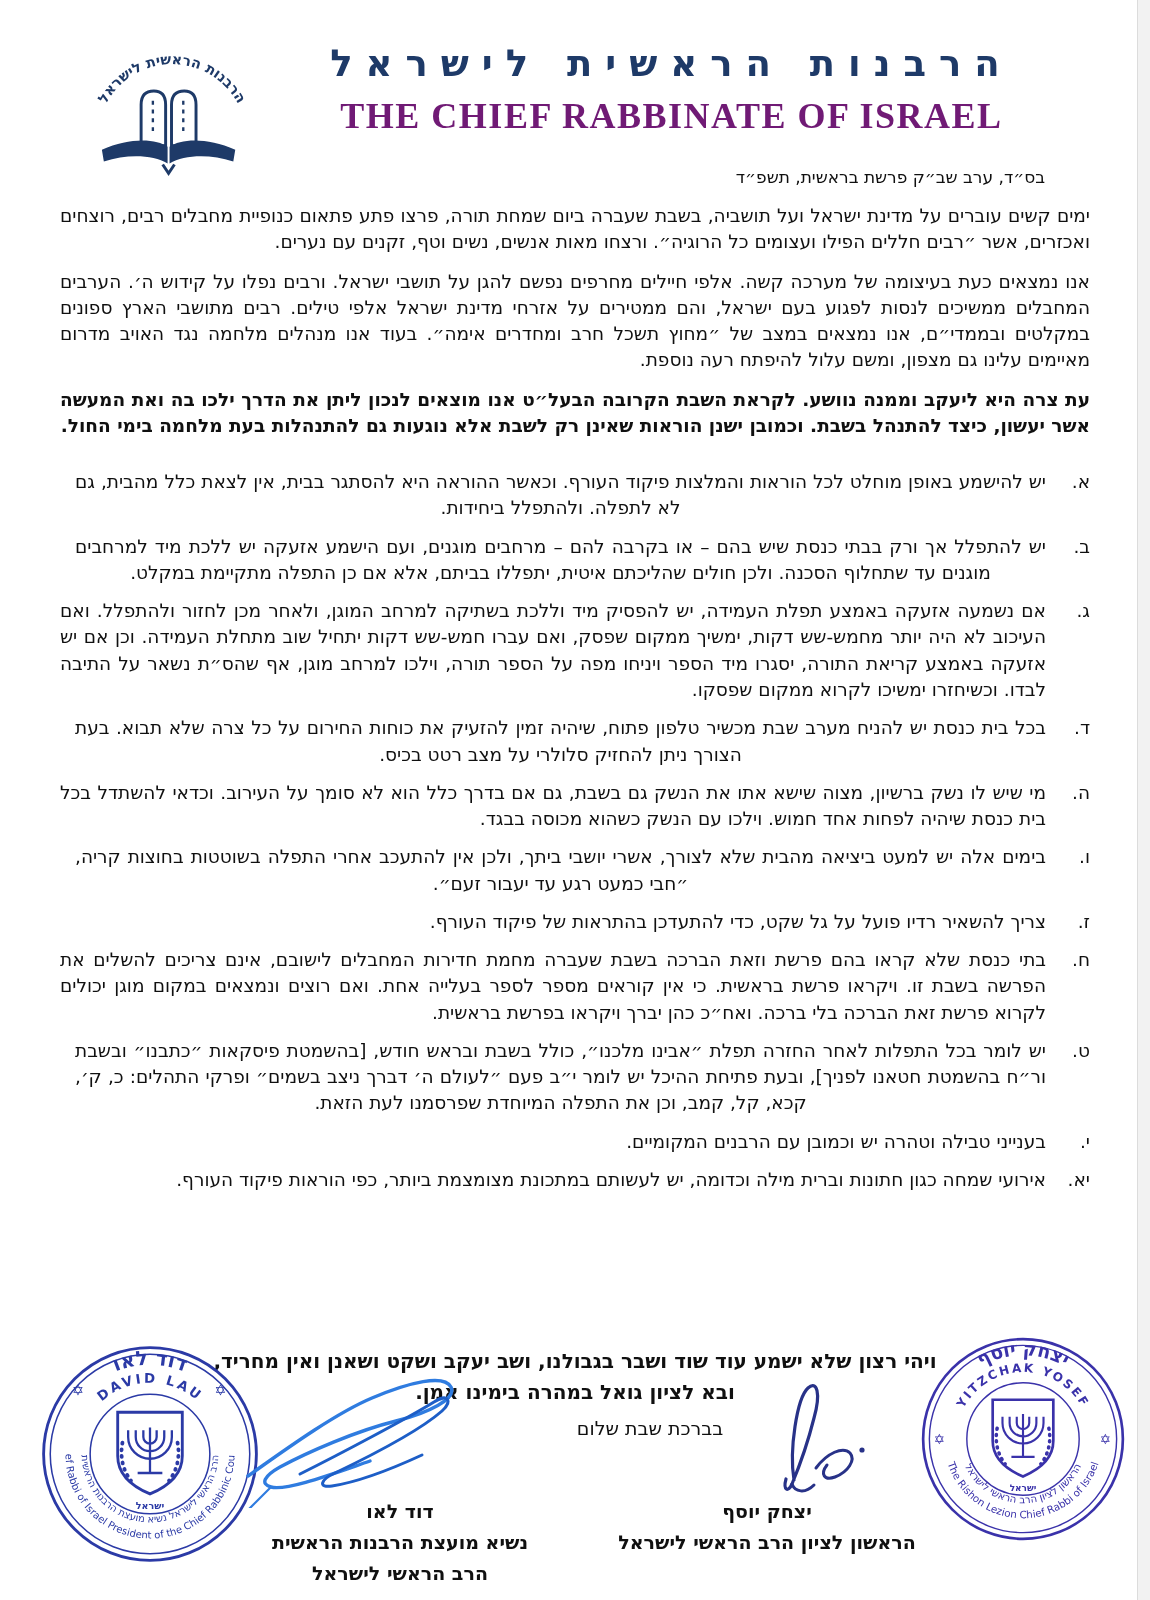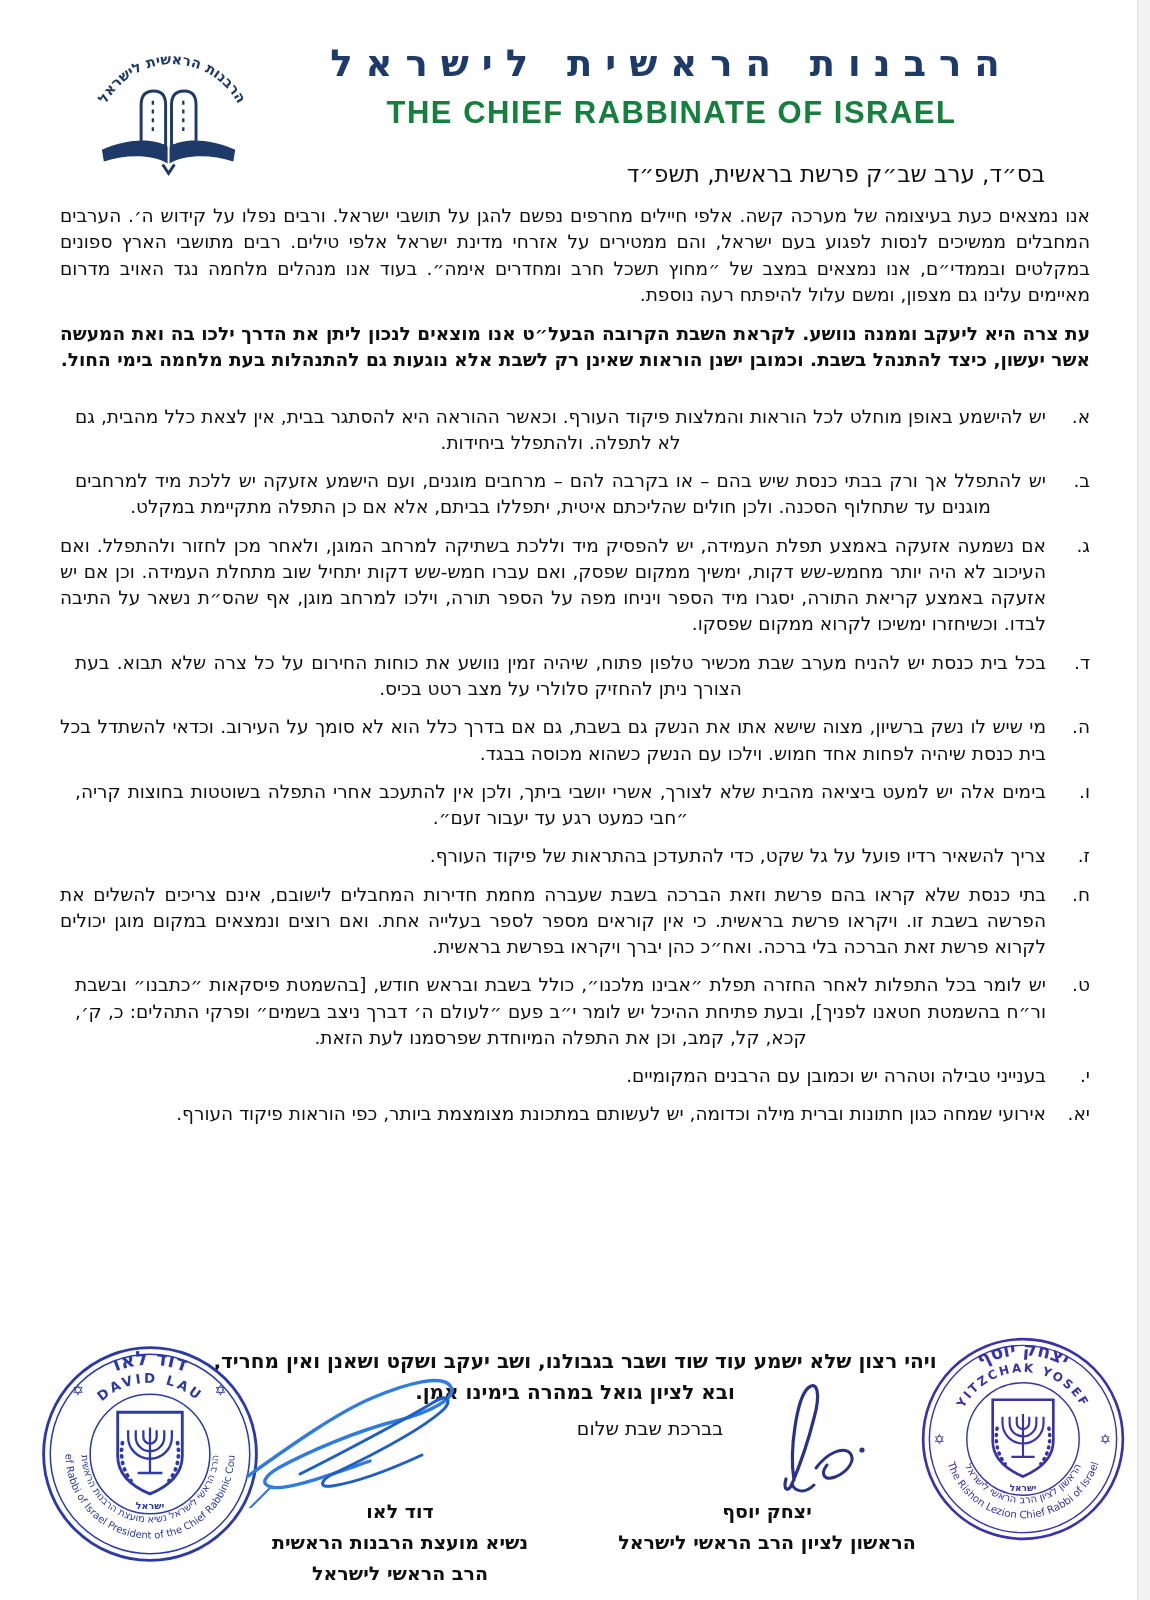--- a/index.html
+++ b/index.html
@@ -4,22 +4,22 @@
 <style>
   html,body{margin:0;padding:0;background:#ffffff;}
   .page{position:relative;width:1150px;height:1600px;background:#fff;overflow:hidden;
         font-family:"DejaVu Sans",sans-serif;color:#101010;}
   .scan-edge{position:absolute;right:0;top:0;width:12px;height:100%;background:#f2f2f2;border-left:1px solid #dcdcdc;}
   
   .header{position:relative;padding-top:42px;}
   .logo{position:absolute;left:86px;top:36px;}
   .titles{margin-left:255px;margin-right:62px;text-align:center;}
   .title-he{direction:rtl;font-size:37px;font-weight:bold;color:#1e3a68;letter-spacing:13px;white-space:nowrap;}
-  .title-en{font-family:Liberation Sans, sans-serif;font-size:31px;font-weight:600;color:#15803d;letter-spacing:1.5px;margin-top:10px;white-space:nowrap;}
-  .date{direction:rtl;margin:30px 60px 0;padding-right:45px;text-align:right;font-size:23px;}
+  .title-en{font-family:Liberation Serif, serif;font-size:36px;font-weight:600;color:#701a75;letter-spacing:1.5px;margin-top:10px;white-space:nowrap;}
+  .date{direction:rtl;margin:30px 60px 0;padding-right:45px;text-align:right;font-size:17px;}
   
   .bodytext{direction:rtl;margin:16px 60px 0;font-size:18.5px;line-height:1.42;}
   .para{text-align:justify;margin-bottom:13px;}
   .para.bold{font-weight:bold;margin-bottom:30px;}
   .list{margin-top:16px;}
   .item{display:flex;margin-bottom:12px;gap:10px;}
   .marker{flex:0 0 34px;}
   .item .text{flex:1;text-align:justify;}
   .item.center-last .text{text-align-last:center;margin-left:15px;}
   
@@ -65,39 +65,40 @@
     </div>
     <div class="titles">
       <div class="title-he">הרבנות הראשית לישראל</div>
       <div class="title-en">THE CHIEF RABBINATE OF ISRAEL</div>
     </div>
   </div>
 
   <div class="date">בס״ד, ערב שב״ק פרשת בראשית, תשפ״ד</div>
 
   <div class="bodytext">
+    <div class="para">ימים קשים עוברים על מדינת ישראל ועל תושביה, בשבת שעברה ביום שמחת תורה, פרצו פתע פתאום כנופיית מחבלים רבים, רוצחים ואכזרים, אשר ״רבים חללים הפילו ועצומים כל הרוגיה״. ורצחו מאות אנשים, נשים וטף, זקנים עם נערים.</div>
     <div class="para">אנו נמצאים כעת בעיצומה של מערכה קשה. אלפי חיילים מחרפים נפשם להגן על תושבי ישראל. ורבים נפלו על קידוש ה׳. הערבים המחבלים ממשיכים לנסות לפגוע בעם ישראל, והם ממטירים על אזרחי מדינת ישראל אלפי טילים. רבים מתושבי הארץ ספונים במקלטים ובממדי״ם, אנו נמצאים במצב של ״מחוץ תשכל חרב ומחדרים אימה״. בעוד אנו מנהלים מלחמה נגד האויב מדרום מאיימים עלינו גם מצפון, ומשם עלול להיפתח רעה נוספת.</div>
     <div class="para bold">עת צרה היא ליעקב וממנה נוושע. לקראת השבת הקרובה הבעל״ט אנו מוצאים לנכון ליתן את הדרך ילכו בה ואת המעשה אשר יעשון, כיצד להתנהל בשבת. וכמובן ישנן הוראות שאינן רק לשבת אלא נוגעות גם להתנהלות בעת מלחמה בימי החול.</div>
 
     <div class="list">
       <div class="item center-last">
         <div class="marker">א.</div>
         <div class="text">יש להישמע באופן מוחלט לכל הוראות והמלצות פיקוד העורף. וכאשר ההוראה היא להסתגר בבית, אין לצאת כלל מהבית, גם לא לתפלה. ולהתפלל ביחידות.</div>
       </div>
       <div class="item center-last">
         <div class="marker">ב.</div>
         <div class="text">יש להתפלל אך ורק בבתי כנסת שיש בהם – או בקרבה להם – מרחבים מוגנים, ועם הישמע אזעקה יש ללכת מיד למרחבים מוגנים עד שתחלוף הסכנה. ולכן חולים שהליכתם איטית, יתפללו בביתם, אלא אם כן התפלה מתקיימת במקלט.</div>
       </div>
       <div class="item">
         <div class="marker">ג.</div>
         <div class="text">אם נשמעה אזעקה באמצע תפלת העמידה, יש להפסיק מיד וללכת בשתיקה למרחב המוגן, ולאחר מכן לחזור ולהתפלל. ואם העיכוב לא היה יותר מחמש-שש דקות, ימשיך ממקום שפסק, ואם עברו חמש-שש דקות יתחיל שוב מתחלת העמידה. וכן אם יש אזעקה באמצע קריאת התורה, יסגרו מיד הספר ויניחו מפה על הספר תורה, וילכו למרחב מוגן, אף שהס״ת נשאר על התיבה לבדו. וכשיחזרו ימשיכו לקרוא ממקום שפסקו.</div>
       </div>
       <div class="item center-last">
         <div class="marker">ד.</div>
-        <div class="text">בכל בית כנסת יש להניח מערב שבת מכשיר טלפון פתוח, שיהיה זמין נוושע את כוחות החירום על כל צרה שלא תבוא. בעת הצורך ניתן להחזיק סלולרי על מצב רטט בכיס.</div>
+        <div class="text">בכל בית כנסת יש להניח מערב שבת מכשיר טלפון פתוח, שיהיה זמין להזעיק את כוחות החירום על כל צרה שלא תבוא. בעת הצורך ניתן להחזיק סלולרי על מצב רטט בכיס.</div>
       </div>
       <div class="item">
         <div class="marker">ה.</div>
         <div class="text">מי שיש לו נשק ברשיון, מצוה שישא אתו את הנשק גם בשבת, גם אם בדרך כלל הוא לא סומך על העירוב. וכדאי להשתדל בכל בית כנסת שיהיה לפחות אחד חמוש. וילכו עם הנשק כשהוא מכוסה בבגד.</div>
       </div>
       <div class="item center-last">
         <div class="marker">ו.</div>
         <div class="text">בימים אלה יש למעט ביציאה מהבית שלא לצורך, אשרי יושבי ביתך, ולכן אין להתעכב אחרי התפלה בשוטטות בחוצות קריה, ״חבי כמעט רגע עד יעבור זעם״.</div>
       </div>
       <div class="item">

